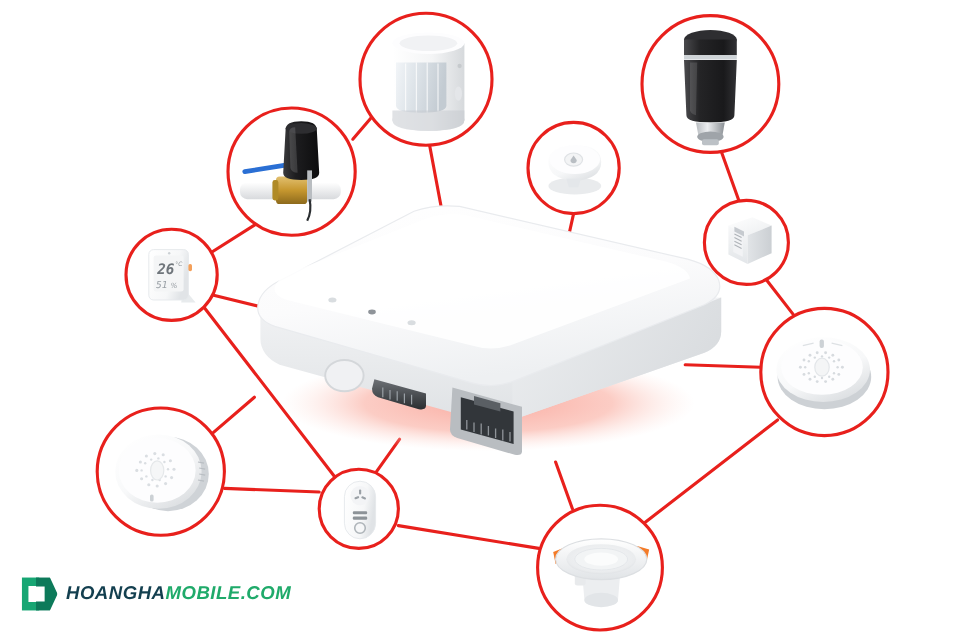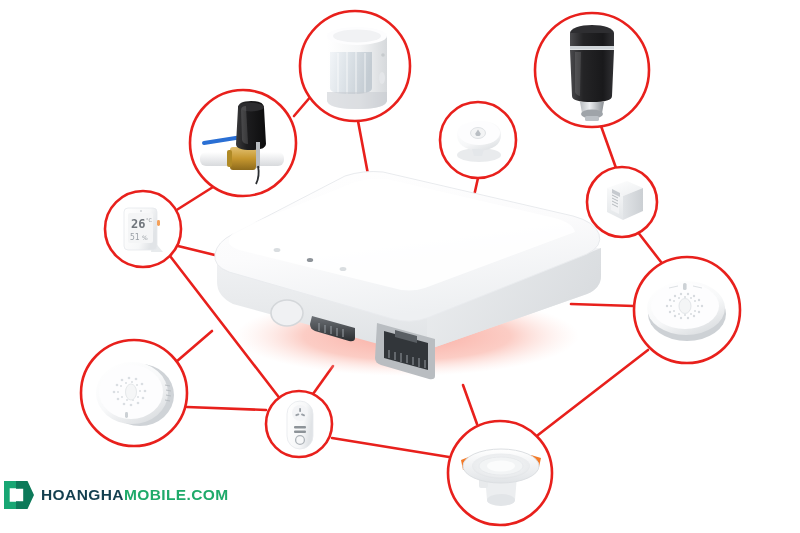--- a/index.html
+++ b/index.html
@@ -4,27 +4,27 @@
 <title>Smart Home Gateway Diagram</title>
 <style>
   html,body{margin:0;padding:0;}
   body{
     width:800px;height:533px;
     background:#ffffff;
     font-family:"Liberation Sans", sans-serif;
     overflow:hidden;
     position:relative;
   }
-  #stage{position:absolute;left:0;top:0;width:800px;height:533px;}
+  #stage{position:absolute;left:0;top:0;width:800px;height:533px;font-style:italic;}
   #wires{position:absolute;left:0;top:0;width:800px;height:533px;}
   .node{position:absolute;}
 
   
   #brand{
-    position:absolute;left:4px;top:481px;
+    position:absolute;left:18px;top:481px;
     display:flex;align-items:center;gap:7px;
   }
   #brand .mark{
     width:30px;height:28px;position:relative;flex:0 0 auto;
   }
   #brand .mark .c{
     position:absolute;left:0;top:0;width:15px;height:28px;
     background:#17a673;
     clip-path:polygon(100% 0,100% 26%,38% 26%,38% 74%,100% 74%,100% 100%,0 100%,0 0);
   }

